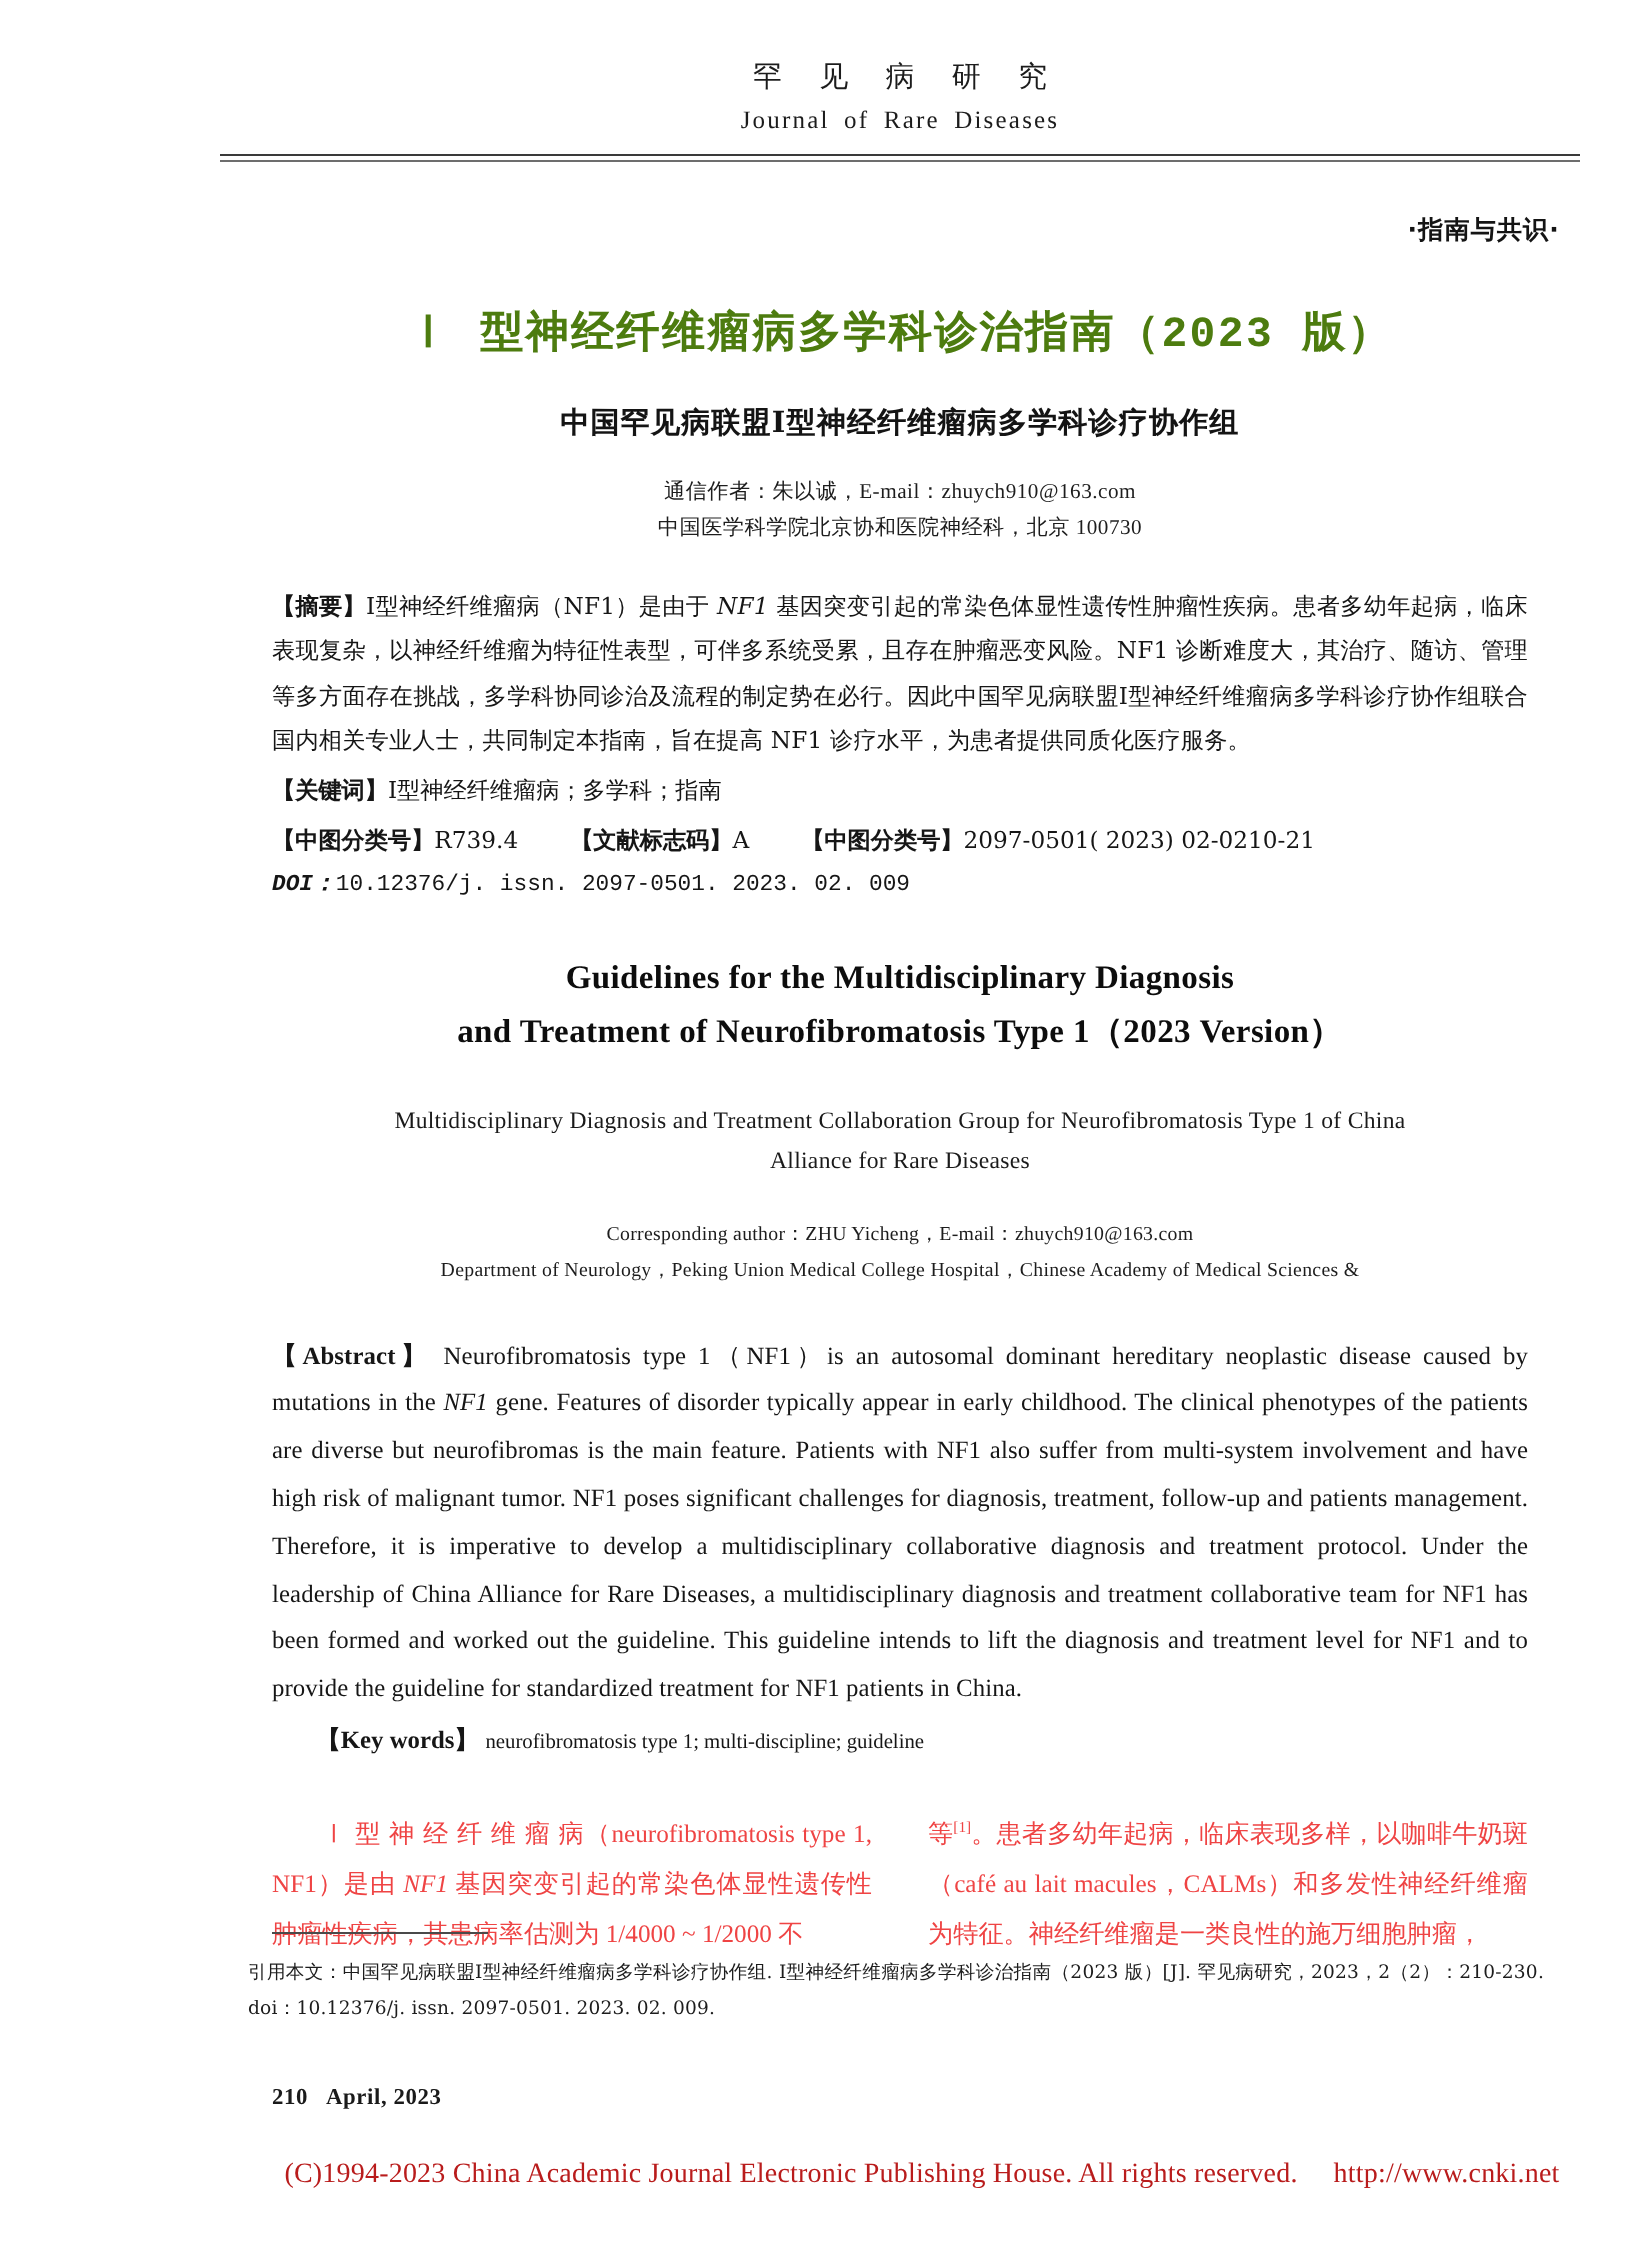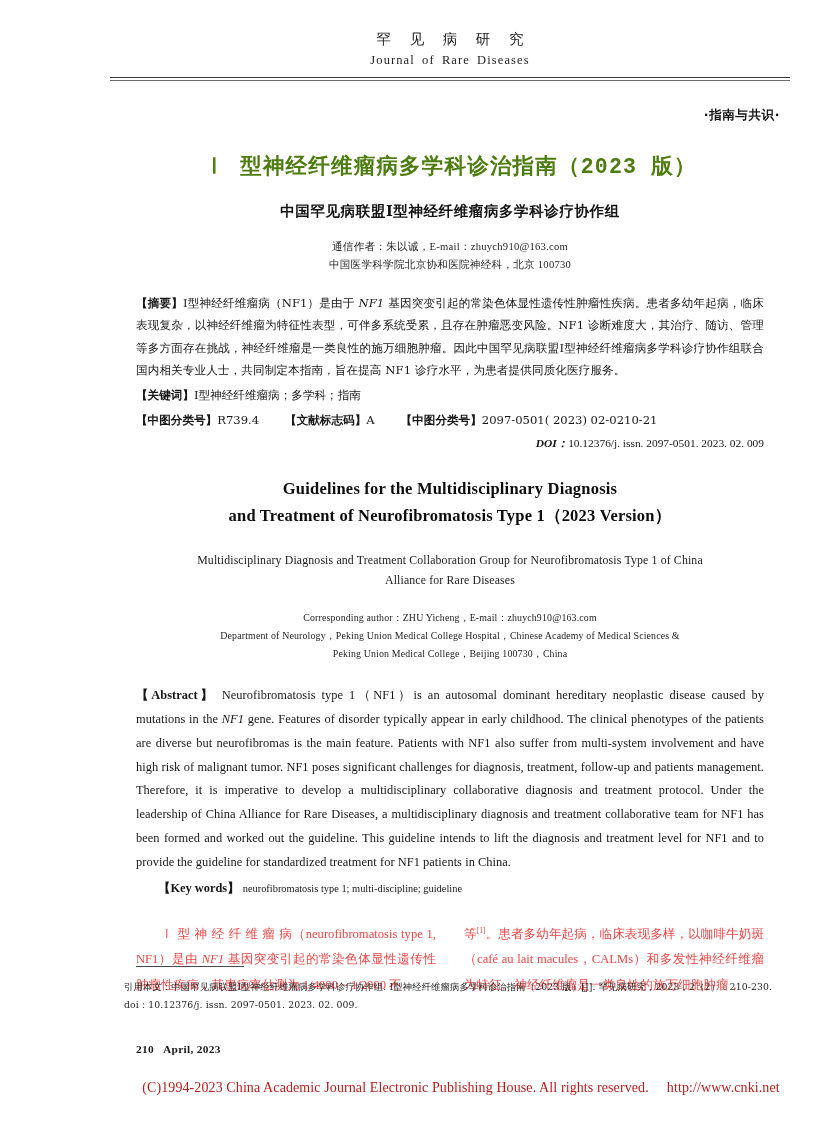--- a/index.html
+++ b/index.html
@@ -114,22 +114,21 @@
     font-size: 11.6px;
     line-height: 1.92;
     color: #161616;
   }
   .meta-cn .lead { font-weight: 700; }
   .meta-cn .gap { display: inline-block; width: 26px; }
   .meta-doi {
     margin: 1px 88px 0 88px;
     font-size: 11.4px;
     line-height: 1.9;
-    font-family: Liberation Serif, serif;
-    text-align: right;
+    font-family: Liberation Mono, monospace;
   }
   .meta-doi .lbl { font-weight: 700; font-style: italic; }
 
   
   .title-en {
     margin: 22px 120px 0 120px;
     text-align: center;
     font-size: 16.5px;
     font-weight: 700;
     line-height: 1.62;
@@ -268,21 +267,21 @@
 
   <div class="title-cn">Ⅰ 型神经纤维瘤病多学科诊治指南（2023 版）</div>
   <div class="authors-cn">中国罕见病联盟Ⅰ型神经纤维瘤病多学科诊疗协作组</div>
 
   <div class="corr-block">
     <div>通信作者：朱以诚，E-mail：zhuych910@163.com</div>
     <div>中国医学科学院北京协和医院神经科，北京 100730</div>
   </div>
 
   <div class="abs-cn">
-    <span class="lead">【摘要】</span><span>Ⅰ型神经纤维瘤病（NF1）是由于</span> <em>NF1</em> <span>基因突变引起的常染色体显性遗传性肿瘤性疾病。患者多幼年起病，临床表现复杂，以神经纤维瘤为特征性表型，可伴多系统受累，且存在肿瘤恶变风险。NF1 诊断难度大，其治疗、随访、管理等多方面存在挑战，神经纤维瘤是一类良性的施万细胞肿瘤。因此中国罕见病联盟Ⅰ型神经纤维瘤病多学科诊疗协作组联合国内相关专业人士，共同制定本指南，旨在提高 NF1 诊疗水平，为患者提供同质化医疗服务。</span>
+    <span class="lead">【摘要】</span><span>Ⅰ型神经纤维瘤病（NF1）是由于</span> <em>NF1</em> <span>基因突变引起的常染色体显性遗传性肿瘤性疾病。患者多幼年起病，临床表现复杂，以神经纤维瘤为特征性表型，可伴多系统受累，且存在肿瘤恶变风险。NF1 诊断难度大，其治疗、随访、管理等多方面存在挑战，多学科协同诊治及流程的制定势在必行。因此中国罕见病联盟Ⅰ型神经纤维瘤病多学科诊疗协作组联合国内相关专业人士，共同制定本指南，旨在提高 NF1 诊疗水平，为患者提供同质化医疗服务。</span>
   </div>
 
   <div class="meta-cn">
     <span class="lead">【关键词】</span><span>Ⅰ型神经纤维瘤病；多学科；指南</span>
   </div>
 
   <div class="meta-cn">
     <span class="lead">【中图分类号】</span><span>R739.4</span><span class="gap"></span><span class="lead">【文献标志码】</span><span>A</span><span class="gap"></span><span class="lead">【中图分类号】</span><span>2097-0501( 2023) 02-0210-21</span>
   </div>
 
@@ -296,21 +295,20 @@
   </div>
 
   <div class="affil-en">
     <div>Multidisciplinary Diagnosis and Treatment Collaboration Group for Neurofibromatosis Type 1 of China</div>
     <div>Alliance for Rare Diseases</div>
   </div>
 
   <div class="corr-en">
     <div>Corresponding author：ZHU Yicheng，E-mail：zhuych910@163.com</div>
     <div>Department of Neurology，Peking Union Medical College Hospital，Chinese Academy of Medical Sciences &amp;</div>
-    <div>Peking Union Medical College，Beijing 100730，China</div>
   </div>
 
   <div class="abs-en">
     <span class="lead">【Abstract】</span> <span>Neurofibromatosis type 1（NF1）is an autosomal dominant hereditary neoplastic disease caused by mutations in the</span> <em>NF1</em> <span>gene. Features of disorder typically appear in early childhood. The clinical phenotypes of the patients are diverse but neurofibromas is the main feature. Patients with NF1 also suffer from multi-system involvement and have high risk of malignant tumor. NF1 poses significant challenges for diagnosis, treatment, follow-up and patients management. Therefore, it is imperative to develop a multidisciplinary collaborative diagnosis and treatment protocol. Under the leadership of China Alliance for Rare Diseases, a multidisciplinary diagnosis and treatment collaborative team for NF1 has been formed and worked out the guideline. This guideline intends to lift the diagnosis and treatment level for NF1 and to provide the guideline for standardized treatment for NF1 patients in China.</span>
   </div>
 
   <div class="kw-en">
     <span class="lead">【Key words】</span> <span class="kwtext">neurofibromatosis type 1; multi-discipline; guideline</span>
   </div>
 

